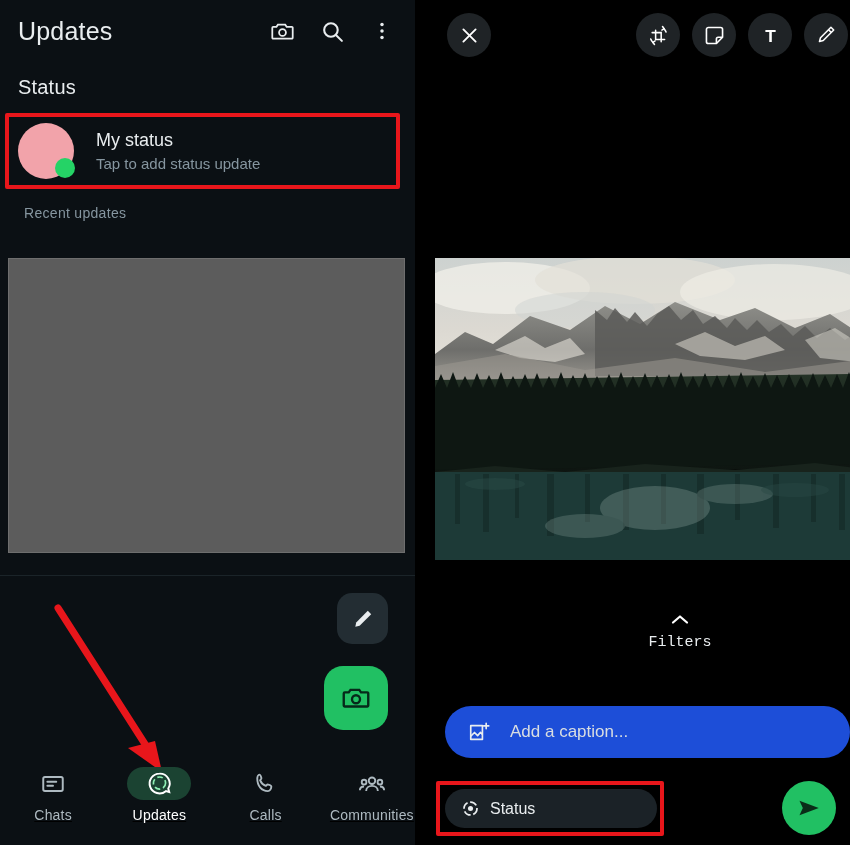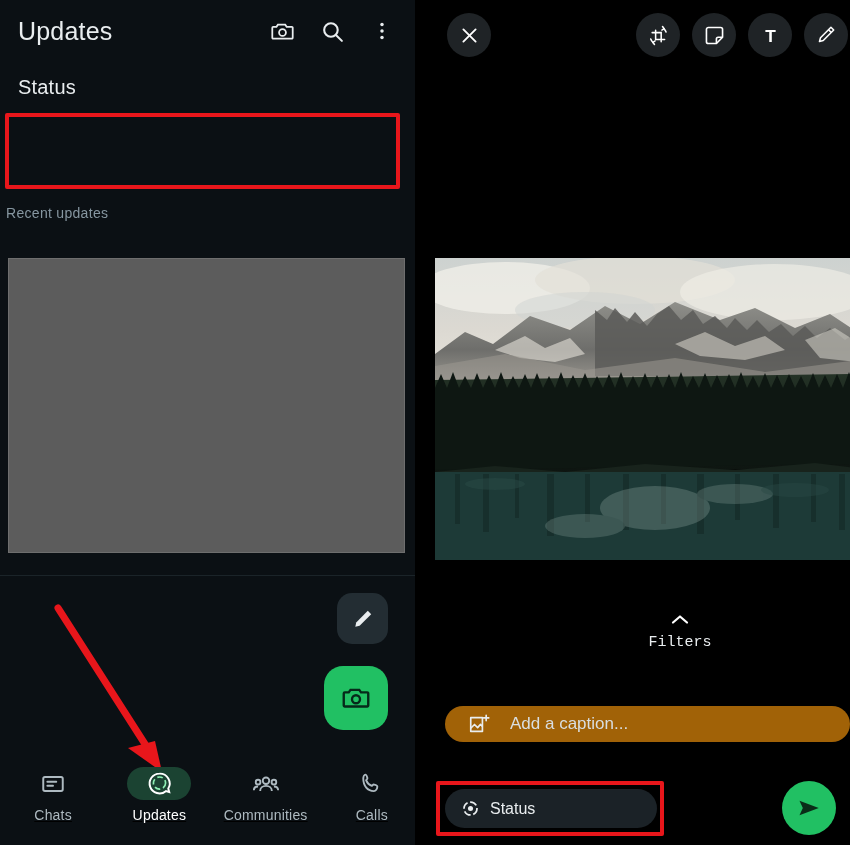--- a/index.html
+++ b/index.html
@@ -30,21 +30,21 @@
   .hdr-icons { display: flex; align-items: center; gap: 24px; padding-right: 4px; }
   .hdr-icon { width: 26px; height: 26px; display: flex; align-items: center; justify-content: center; cursor: pointer; }
   .hdr-icon svg { display: block; }
 
   .section-title {
     font-size: 20px; color: #e9edef; font-weight: 400;
     padding: 14px 0 12px 18px; letter-spacing: 0.2px;
   }
   .subsection-title {
     font-size: 14px; color: #8696a0;
-    padding: 12px 0 8px 6px; letter-spacing: 0.3px;
+    padding: 12px 0 8px 24px; letter-spacing: 0.3px;
   }
 
   
   .mystatus-wrap { position: relative; height: 82px; }
   .redbox-status {
     position: absolute; left: 5px; top: 2px; width: 395px; height: 76px;
     border: 4px solid #e8161b; border-radius: 2px; pointer-events: none;
   }
   .mystatus-row {
     position: absolute; left: 10px; top: 7px; width: 385px; height: 66px;
@@ -142,22 +142,22 @@
   .filters-block {
     position: absolute; left: 0; top: 614px; width: 490px;
     display: flex; flex-direction: column; align-items: center; gap: 8px;
     cursor: pointer;
     font-family: Liberation Mono, monospace;
   }
   .filters-label { font-size: 15px; color: #e9edef; }
 
   
   .caption-bar {
-    position: absolute; left: 10px; top: 706px; width: 405px; height: 36px;
-    background: #a16207; border-radius: 26px;
+    position: absolute; left: 10px; top: 706px; width: 405px; height: 52px;
+    background: #1d4ed8; border-radius: 26px;
     display: flex; align-items: center; padding-left: 22px; gap: 18px;
     cursor: text;
   }
   .caption-text { font-size: 17px; color: #d9dee1; }
 
   
   .redbox-chip {
     position: absolute; left: 1px; top: 781px; width: 228px; height: 55px;
     border: 4px solid #e8161b; border-radius: 2px; pointer-events: none;
   }
@@ -204,20 +204,30 @@
               <circle cx="12" cy="12" r="1.9"></circle>
               <circle cx="12" cy="19" r="1.9"></circle>
           </svg>
         </div>
       </div>
     </div>
 
     <div class="section-title">Status</div>
 
     <div class="mystatus-wrap">
+      <div class="mystatus-row">
+        <div class="avatar-wrap">
+          <div class="avatar"></div>
+          <div class="avatar-badge"></div>
+        </div>
+        <div class="mystatus-text">
+          <div class="mystatus-title">My status</div>
+          <div class="mystatus-sub">Tap to add status update</div>
+        </div>
+      </div>
       <div class="redbox-status"></div>
     </div>
 
     <div class="subsection-title">Recent updates</div>
 
     <div class="recent-card"></div>
     <div class="panel-divider"></div>
 
     <div class="fab-edit">
       <svg width="24" height="24" viewBox="0 0 24 24" fill="none" stroke="#e9edef" stroke-width="1.8">
@@ -249,43 +259,43 @@
       </div>
 
       <div class="nav-item active">
         <div class="nav-pill active">
           <svg width="27" height="27" viewBox="0 0 24 24" fill="none">
             <path d="M12 3.2a8.8 8.8 0 1 0 5.6 15.6l3.1 0.8-0.9-3.1A8.8 8.8 0 0 0 12 3.2z" stroke="#ffffff" stroke-width="1.7"></path>
             <circle cx="12" cy="11.6" r="5.4" fill="none" stroke="#8ef0b4" stroke-width="1.5" stroke-dasharray="5 2.6"></circle>
           </svg>
         </div>
         <div class="nav-label">Updates</div>
+      </div>
+
+      <div class="nav-item">
+        <div class="nav-pill">
+          <svg width="25" height="25" viewBox="0 0 24 24" fill="none" stroke="#aebac1" stroke-width="1.8">
+            <path d="M6.2 3.5c1 0 1.6 2.4 1.9 3.3 0.2 0.8-0.9 1.4-1.3 2 0.9 2.4 3 4.6 5.5 5.5 0.6-0.4 1.2-1.5 2-1.3 0.9 0.3 3.3 0.9 3.3 1.9 0 2.3-1.6 4.4-3.3 4.4C8.3 19.3 4.1 14.5 4.1 7.3c0-1.7 0.9-3.8 2.1-3.8z" stroke-linejoin="round"></path>
+          </svg>
+        </div>
+        <div class="nav-label">Calls</div>
       </div>
 
       <div class="nav-item">
         <div class="nav-pill">
           <svg width="28" height="28" viewBox="0 0 24 24" fill="none" stroke="#aebac1" stroke-width="1.6">
             <circle cx="12" cy="9.2" r="2.8"></circle>
             <path d="M7 18c0-2.8 2.3-4.4 5-4.4s5 1.6 5 4.4"></path>
             <circle cx="5.2" cy="10.4" r="2"></circle>
             <path d="M1.6 17.4c0-2.1 1.7-3.3 3.6-3.3"></path>
             <circle cx="18.8" cy="10.4" r="2"></circle>
             <path d="M22.4 17.4c0-2.1-1.7-3.3-3.6-3.3"></path>
           </svg>
         </div>
         <div class="nav-label">Communities</div>
-      </div>
-
-      <div class="nav-item">
-        <div class="nav-pill">
-          <svg width="25" height="25" viewBox="0 0 24 24" fill="none" stroke="#aebac1" stroke-width="1.8">
-            <path d="M6.2 3.5c1 0 1.6 2.4 1.9 3.3 0.2 0.8-0.9 1.4-1.3 2 0.9 2.4 3 4.6 5.5 5.5 0.6-0.4 1.2-1.5 2-1.3 0.9 0.3 3.3 0.9 3.3 1.9 0 2.3-1.6 4.4-3.3 4.4C8.3 19.3 4.1 14.5 4.1 7.3c0-1.7 0.9-3.8 2.1-3.8z" stroke-linejoin="round"></path>
-          </svg>
-        </div>
-        <div class="nav-label">Calls</div>
       </div>
     </div>
   </div>
 
   <div class="right-panel">
 
     <div class="editor-toolbar">
       <div class="tool-btn">
         <svg width="21" height="21" viewBox="0 0 24 24" stroke="#ffffff" stroke-width="2.1" stroke-linecap="round">
           <line x1="5" y1="5" x2="19" y2="19"></line>

